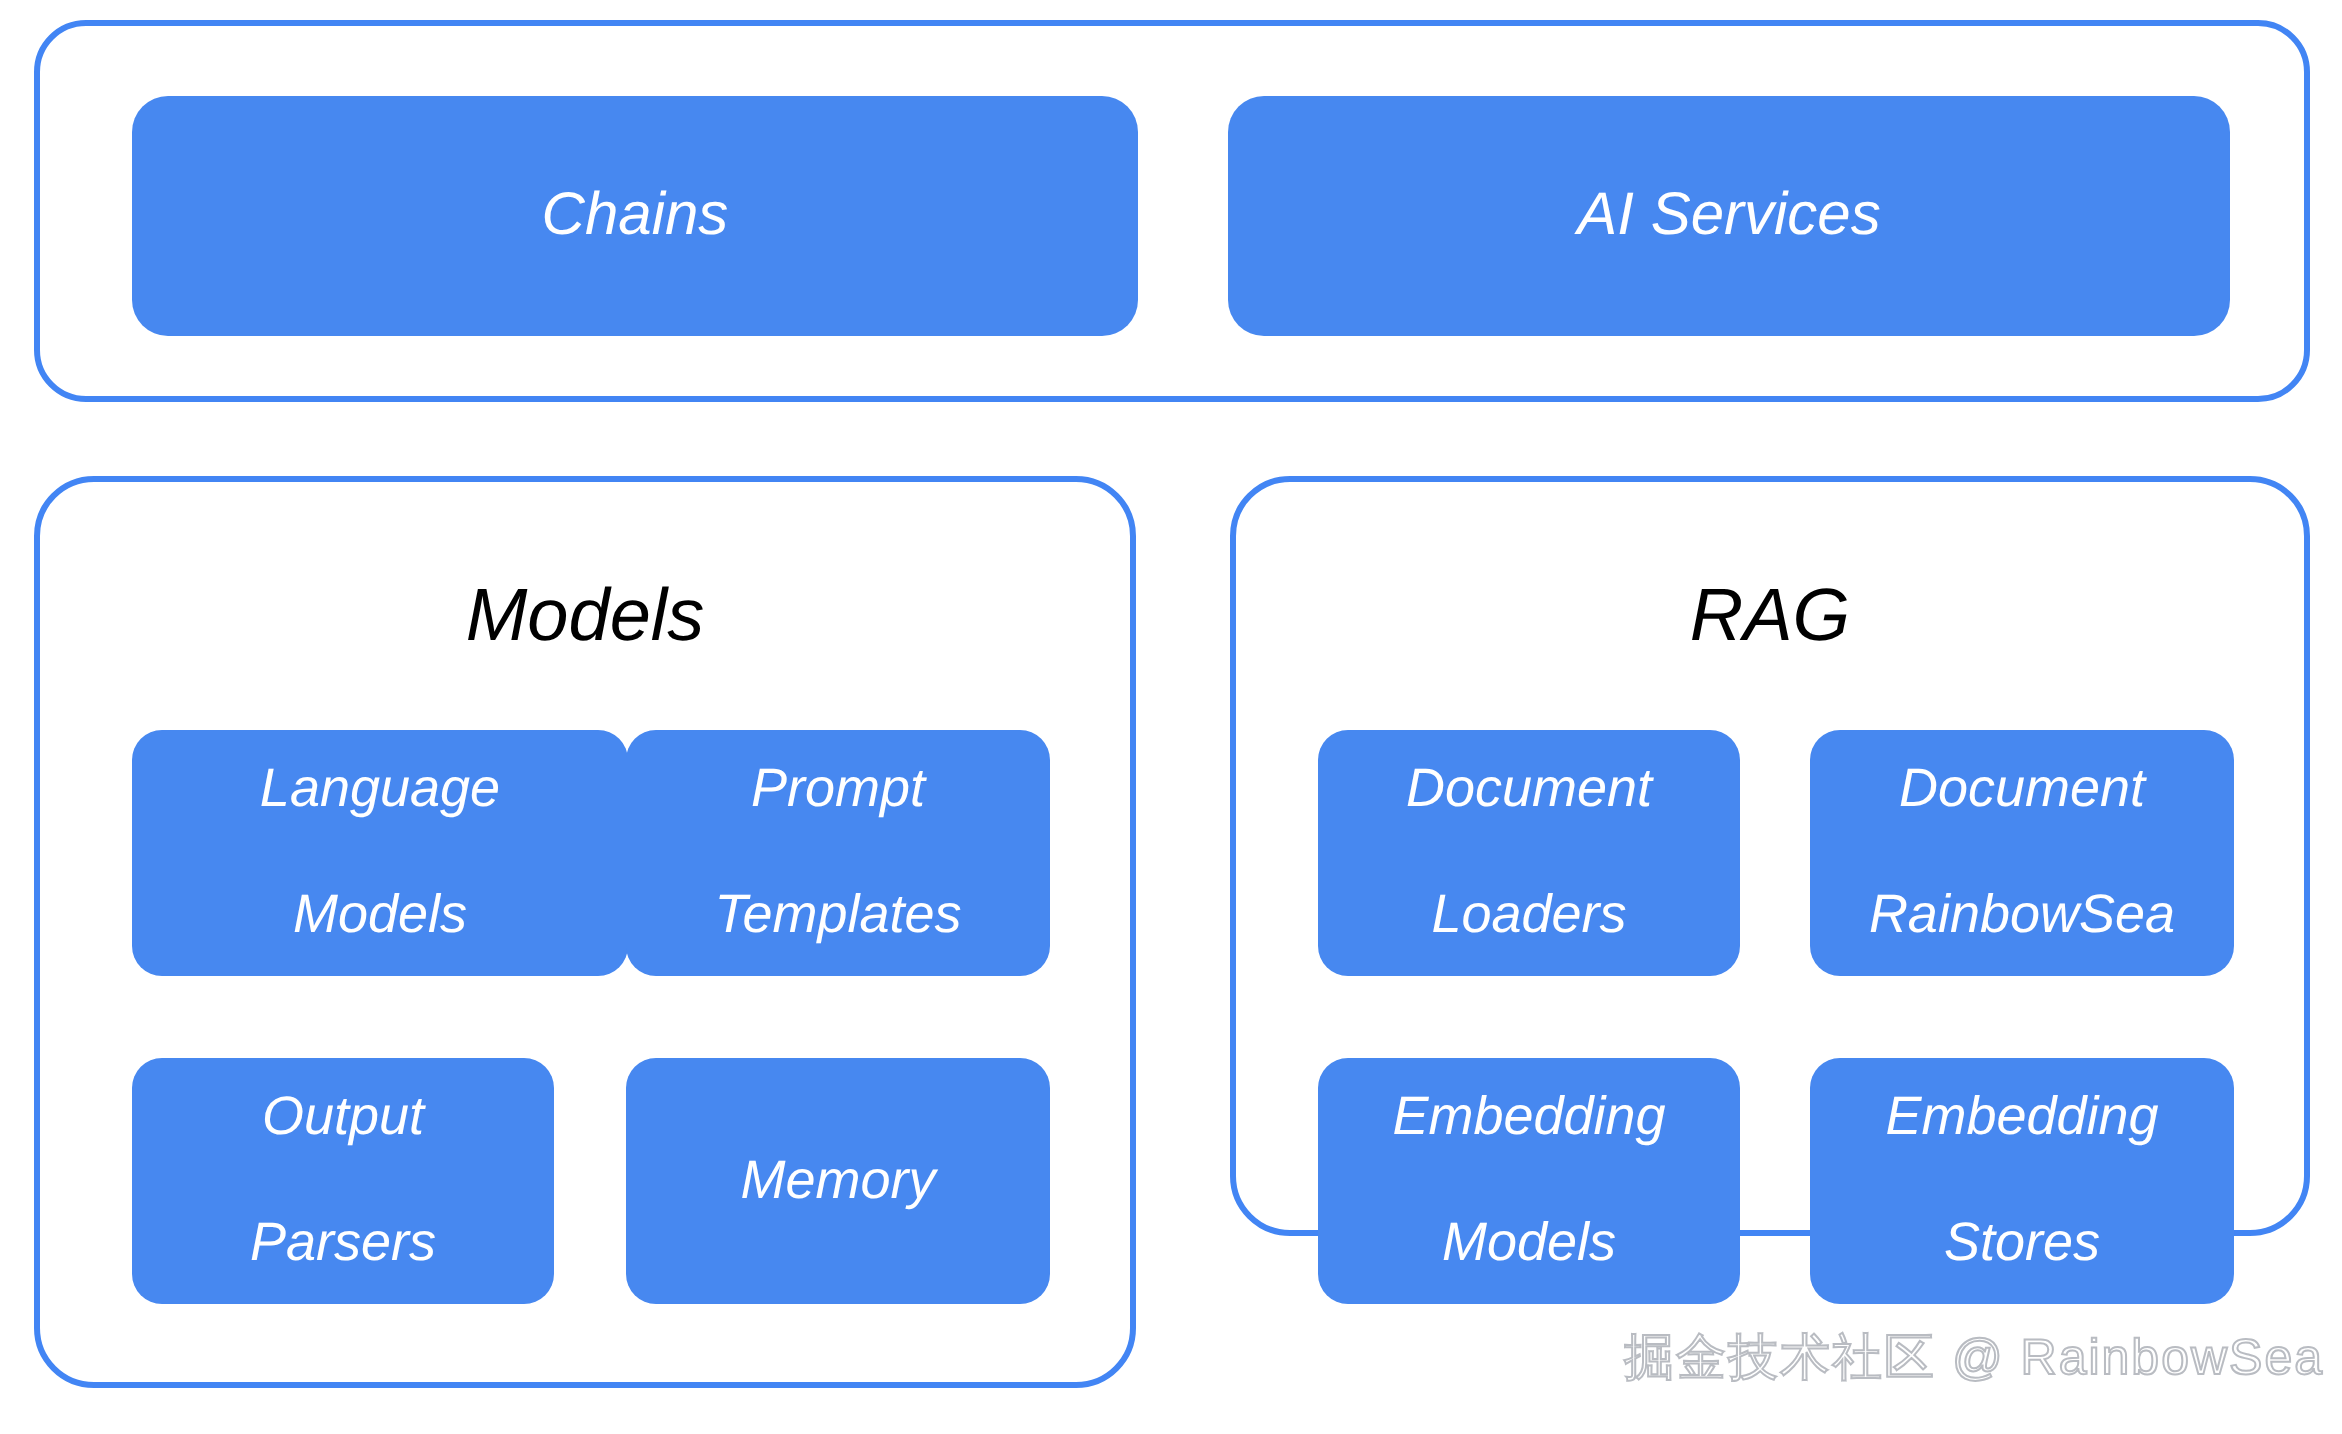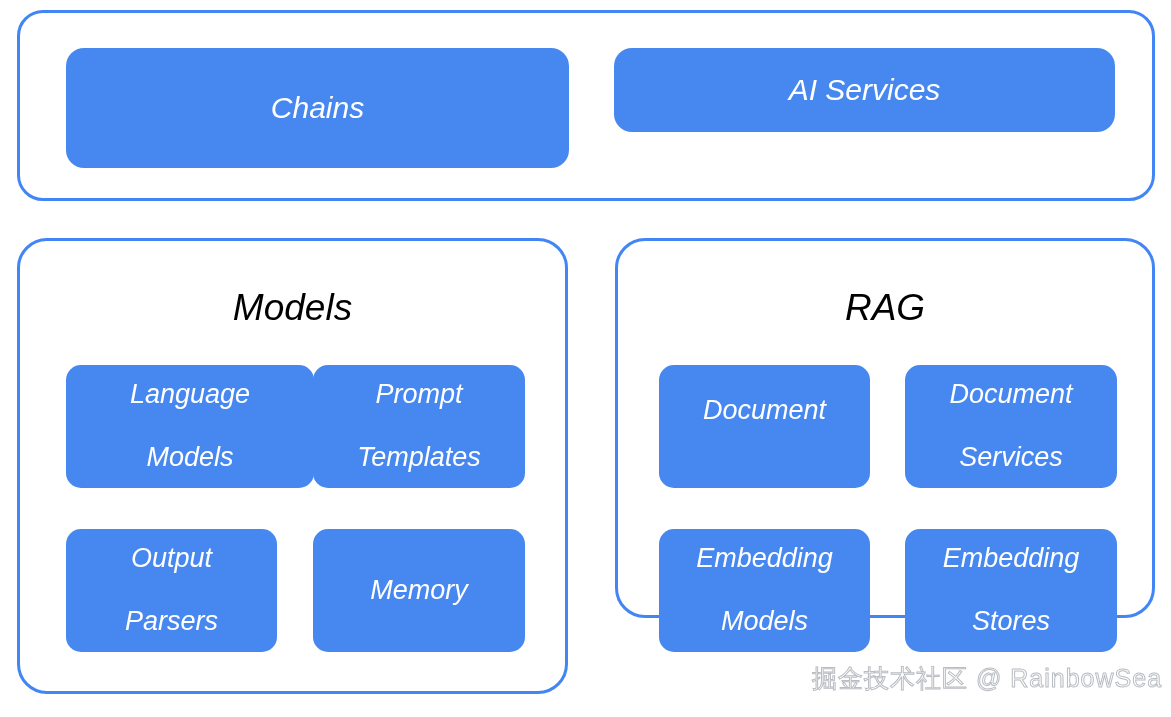--- a/index.html
+++ b/index.html
@@ -89,21 +89,21 @@
     padding: 0 6px;
   }
 
   
   #node-chains {
     left: 46px; top: 35px;
     width: 503px; height: 120px;
   }
   #node-ai-services {
     left: 594px; top: 35px;
-    width: 501px; height: 84px;
+    width: 501px; height: 120px;
   }
 
   
   #node-language-models {
     left: 46px; top: 124px;
     width: 248px; height: 123px;
   }
   #node-prompt-templates {
     left: 293px; top: 124px;
     width: 212px; height: 123px;
@@ -196,27 +196,28 @@
 
   </div>
 
   <div class="panel" id="panel-rag">
 
     <div class="panel-title" id="title-rag">RAG</div>
 
     <div class="node small" id="node-document-loaders">
       <span>
         <span>Document</span><br>
+        <span>Loaders</span>
       </span>
     </div>
 
     <div class="node small" id="node-document-splitters">
       <span>
         <span>Document</span><br>
-        <span>Services</span>
+        <span>RainbowSea</span>
       </span>
     </div>
 
     <div class="node small" id="node-embedding-models">
       <span>
         <span>Embedding</span><br>
         <span>Models</span>
       </span>
     </div>
 

